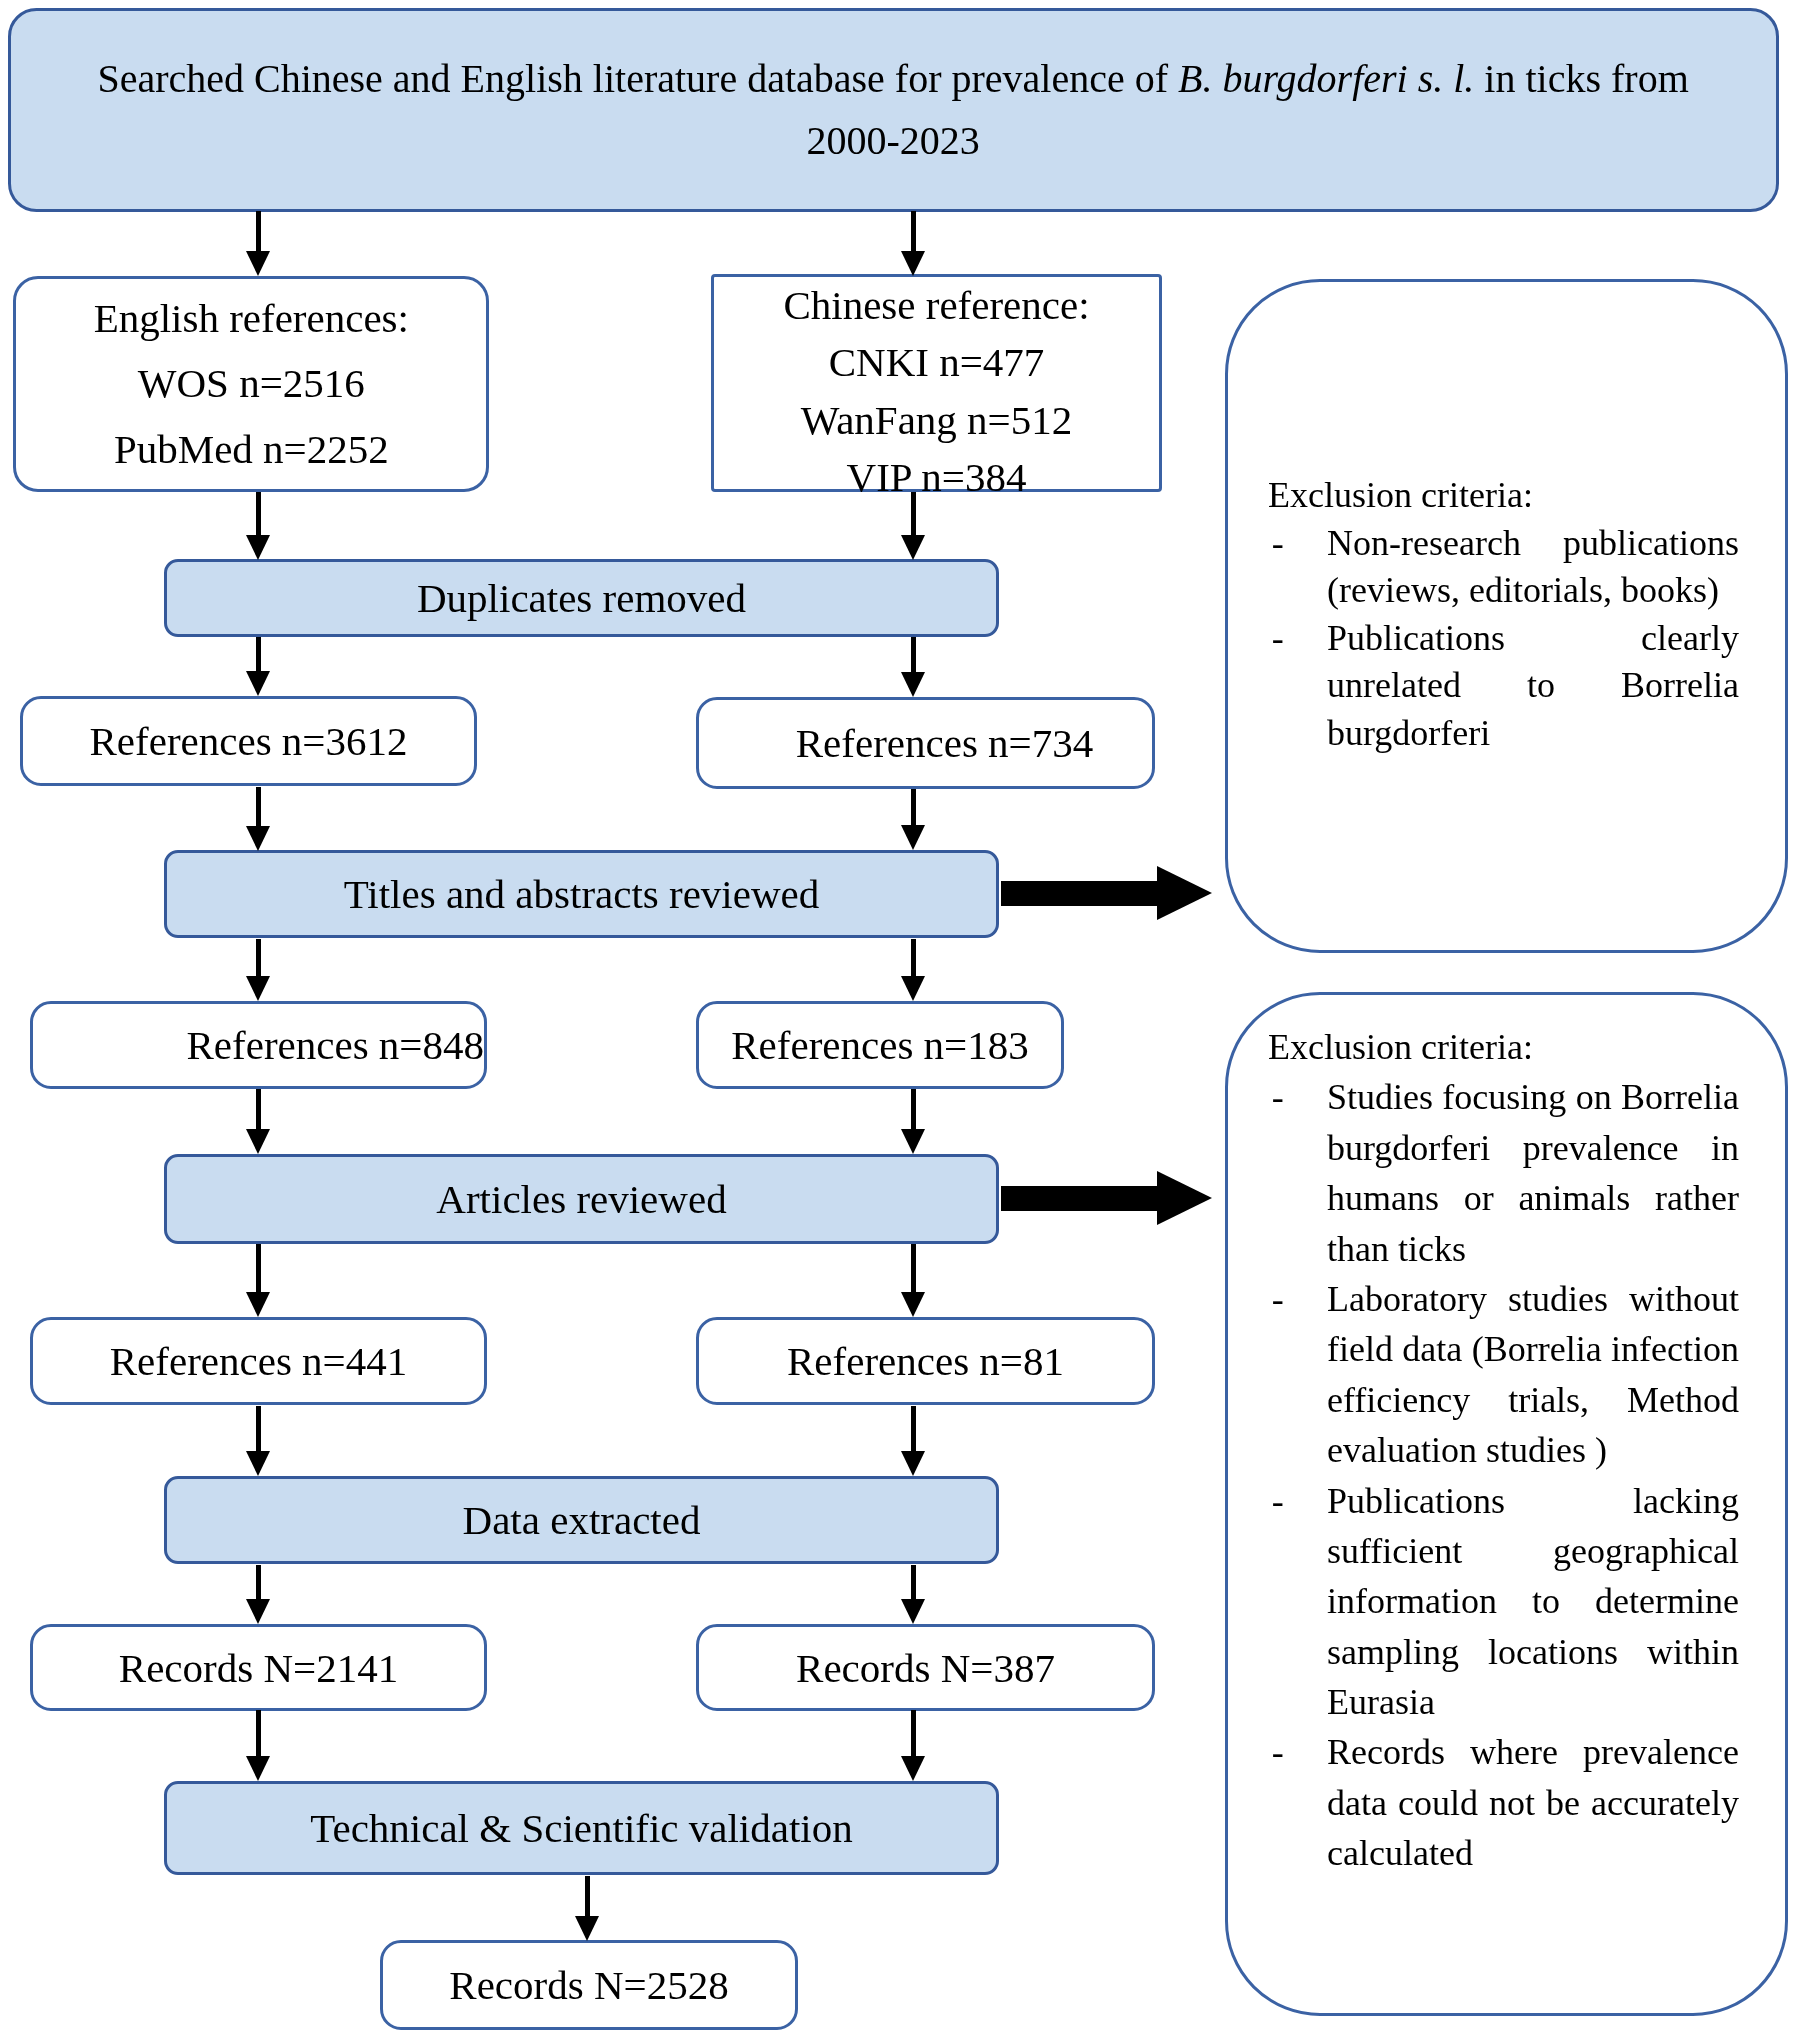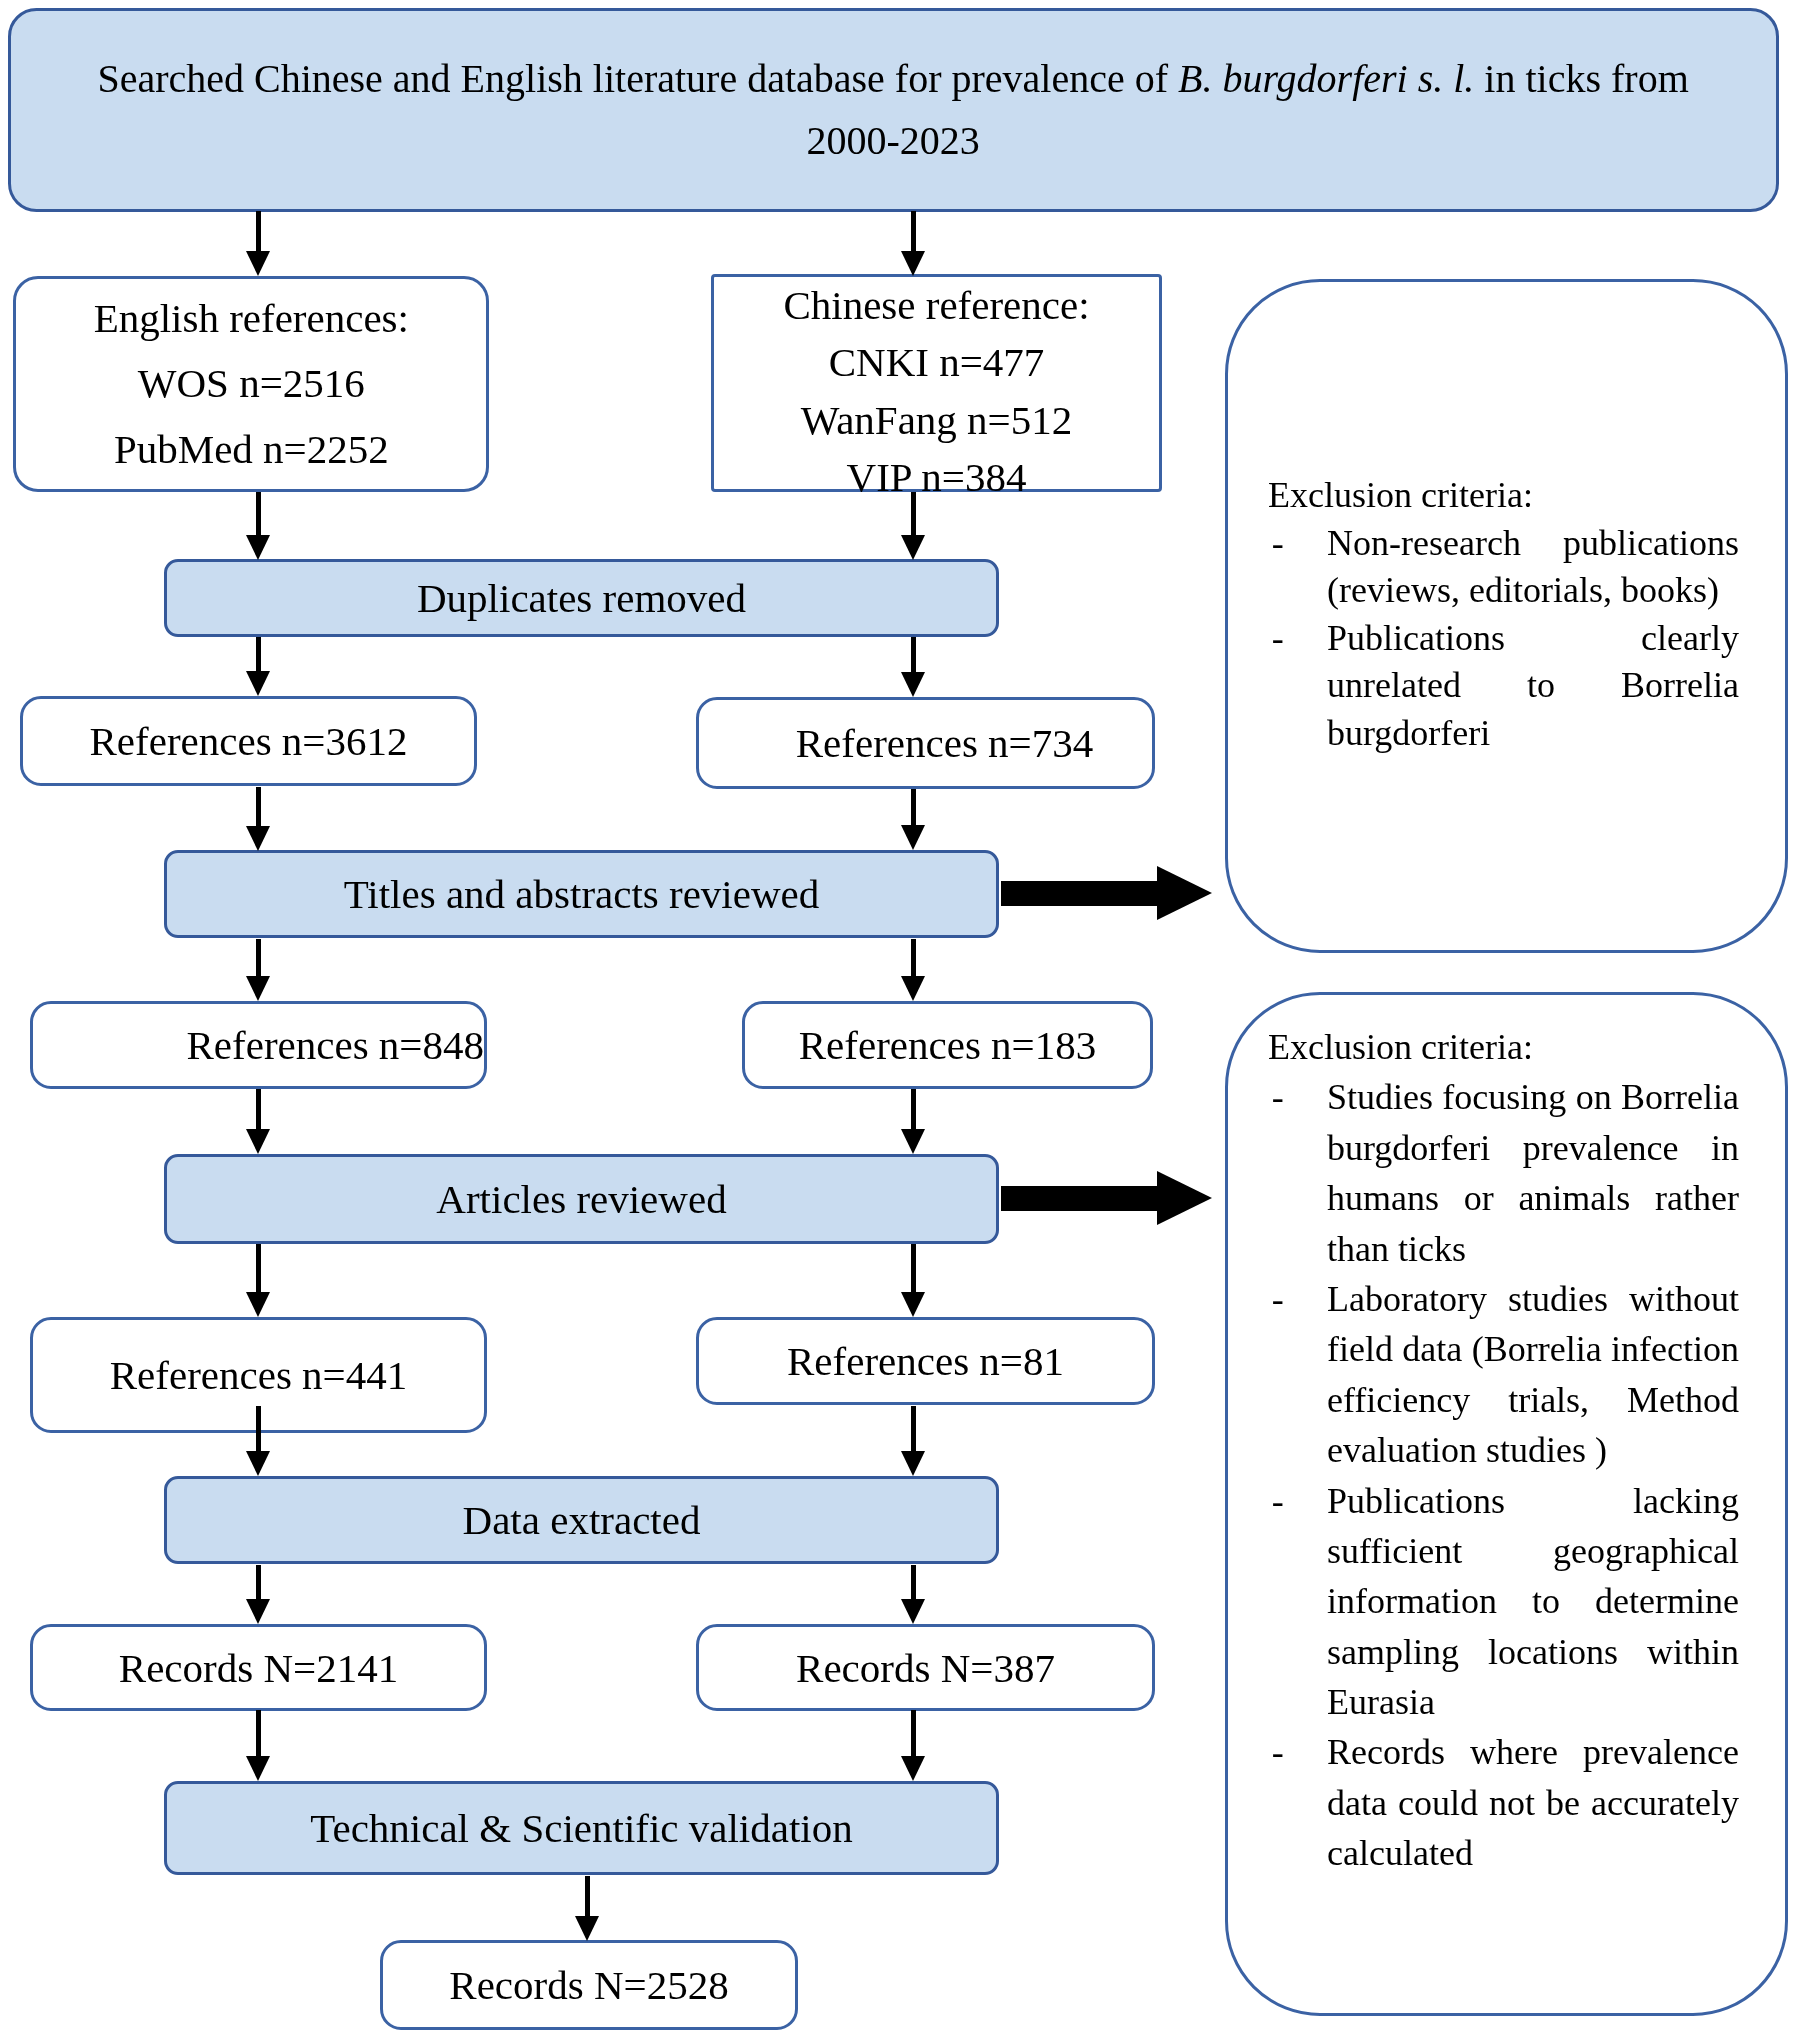--- a/index.html
+++ b/index.html
@@ -105,29 +105,29 @@
     <span>References n=734</span>
   </div>
 
   <div class="box blue lbl" style="left:164px; top:850px; width:835px; height:88px;">
     <span>Titles and abstracts reviewed</span>
   </div>
 
   <div class="box white lbl" style="left:30px; top:1001px; width:457px; height:88px;justify-content:flex-end;">
     <span>References n=848</span>
   </div>
-  <div class="box white lbl" style="left:696px; top:1001px; width:411px; height:88px;margin-left:46px;">
+  <div class="box white lbl" style="left:696px; top:1001px; width:368px; height:88px;">
     <span>References n=183</span>
   </div>
 
   <div class="box blue lbl" style="left:164px; top:1154px; width:835px; height:90px;">
     <span>Articles reviewed</span>
   </div>
 
-  <div class="box white lbl" style="left:30px; top:1317px; width:457px; height:116px;">
+  <div class="box white lbl" style="left:30px; top:1317px; width:457px; height:88px;">
     <span>References n=441</span>
   </div>
   <div class="box white lbl" style="left:696px; top:1317px; width:459px; height:88px;">
     <span>References n=81</span>
   </div>
 
   <div class="box blue lbl" style="left:164px; top:1476px; width:835px; height:88px;">
     <span>Data extracted</span>
   </div>
 

